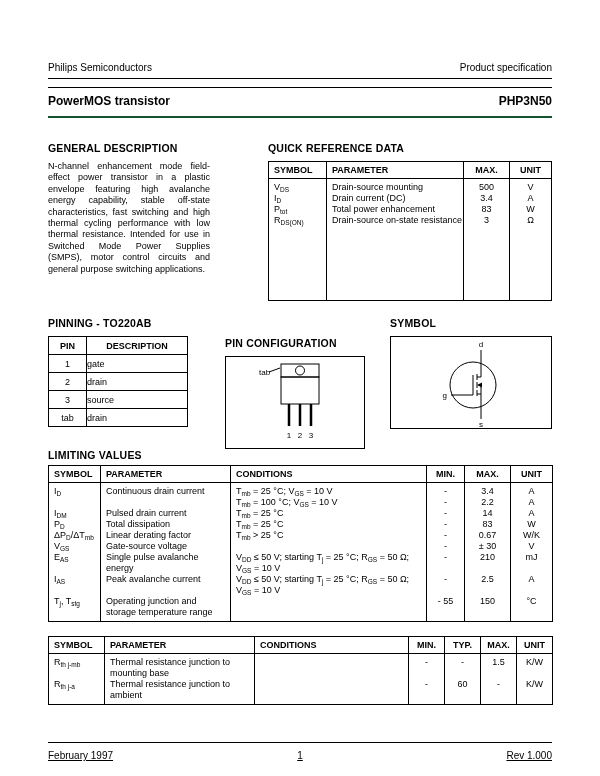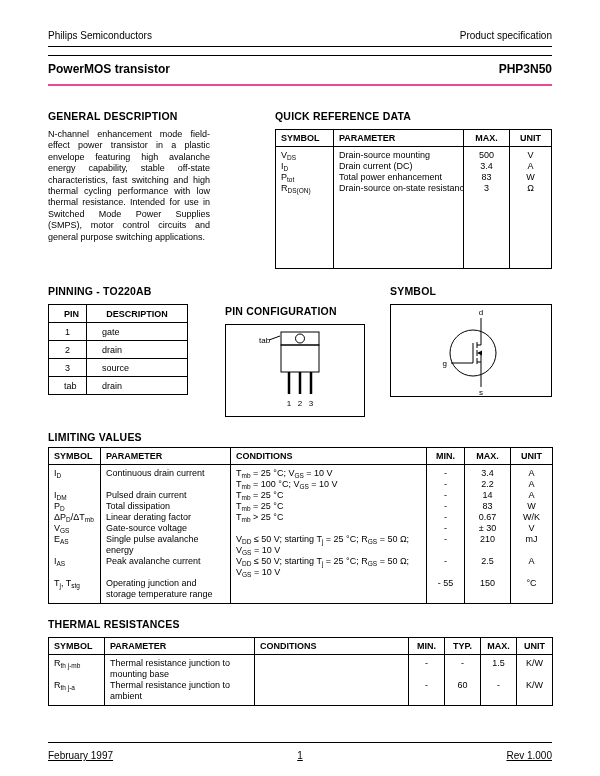--- a/index.html
+++ b/index.html
@@ -1,51 +1,51 @@
 <!DOCTYPE html>
 <html><head>
 <meta charset="utf-8">
 <style>
   * { box-sizing: border-box; }
   html,body { margin:0; padding:0; background:#fff; }
   .page { position:relative; width:600px; height:776px; background:#fff; color:#000;
           font-family:"Liberation Sans","DejaVu Sans",sans-serif; padding:30px 48px 0; overflow:hidden; }
 
   .doc-header { display:flex; justify-content:space-between; font-size:10px;
-                padding-bottom:5px; border-bottom:1px solid #000; }
-  .titlebar { margin-top:8px; border-top:1px solid #000; border-bottom:2px solid #ec4899;
+                padding-bottom:5px; border-bottom:1px solid #000;margin-top:32px; }
+  .titlebar { margin-top:8px; border-top:1px solid #000; border-bottom:2px solid #14532d;
               display:flex; justify-content:space-between; font-size:12px; font-weight:bold;
               padding:6px 0 8px; }
 
   .sec-h { font-size:10.5px; font-weight:bold; margin:0 0 7px; letter-spacing:0.2px; }
 
   .cols1 { display:flex; margin-top:24px; }
-  .col-left { flex:0 0 162px; margin-right:27px; }
+  .col-left { flex:0 0 162px; margin-right:20px; }
   .col-right { flex:1; min-width:0;padding-left:38px; }
   .desc { margin:0; font-size:9px; line-height:11.4px; text-align:justify; }
 
   table { border-collapse:collapse; width:100%; table-layout:fixed; }
   th,td { border:1px solid #000; font-size:9px; padding:3px 5px; text-align:left;
           vertical-align:top; font-weight:normal; overflow:hidden; }
   th { font-weight:bold; }
   .c { text-align:center; }
   .tline { height:11px; line-height:11px; white-space:nowrap; }
   sub { font-size:6.5px; vertical-align:-1.5px; line-height:0; }
 
   .qr-table { height:140px; }
 
   .sec2 { display:flex; margin-top:16px; }
   .sec2-a { flex:0 0 162px; margin-right:15px; }
   .sec2-b { flex:0 0 140px;margin-top:20px; }
   .sec2-c { flex:0 0 162px; margin-left:auto; }
   .pin-table { width:140px; }
-  .pin-table th, .pin-table td { height:18px; vertical-align:middle; padding:2px 15px; }
+  .pin-table th, .pin-table td { height:18px; vertical-align:middle; padding:2px 0; }
   .draw-box { border:1px solid #000; height:93px; width:100%; }
 
-  .lv-sec { margin-top:14px; }
+  .lv-sec { }
   .lv-sec .sec-h { margin-bottom:4px; }
   .subtitle { font-size:9px; margin:0 0 3px; }
   .th-sec { margin-top:14px; }
 
   .footer { position:absolute; left:48px; right:48px; top:742px; border-top:1px solid #000;
             padding-top:7px; display:flex; font-size:10px;text-decoration:underline; }
   .footer span { flex:1; }
   .footer .fc { text-align:center; }
   .footer .fr { text-align:right; }
 
@@ -308,21 +308,20 @@
               <div class="tline"></div>
               <div class="tline">°C</div>
               <div class="tline"></div>
             </td>
         </tr>
       </tbody>
     </table>
   </div>
 
   <div class="th-sec">
-    <div class="sec-h">THERMAL RESISTANCES</div>
     <table>
       <colgroup>
         <col style="width:56px">
           <col style="width:150px">
           <col style="width:154px">
         <col style="width:36px">
           <col style="width:36px">
           <col style="width:36px">
           <col style="width:36px">
       </colgroup>

